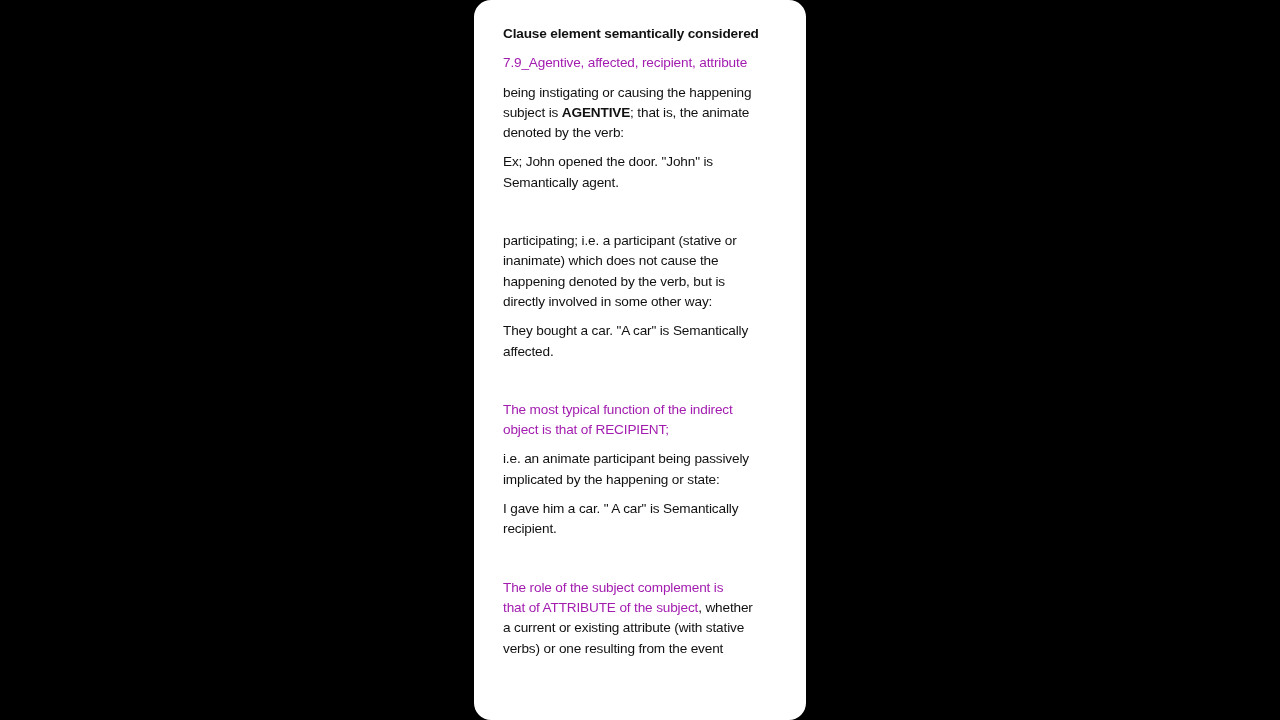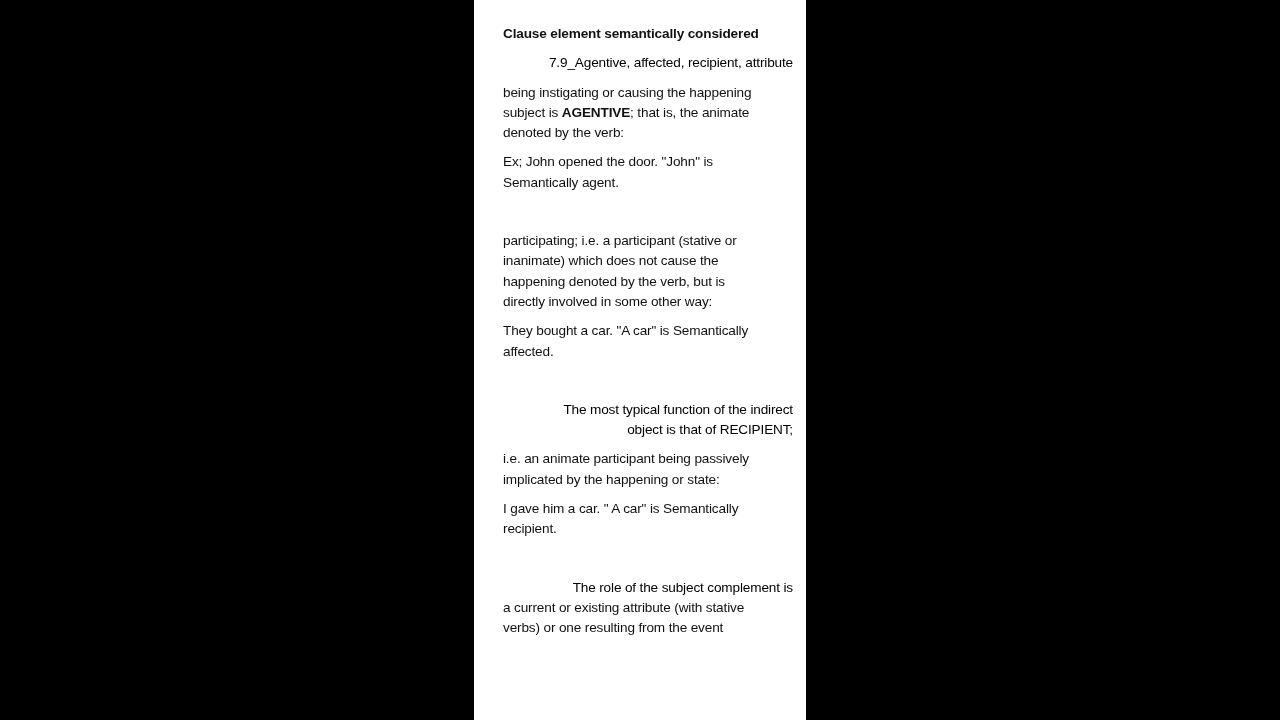--- a/index.html
+++ b/index.html
@@ -2,29 +2,29 @@
 <html><head>
   <meta charset="utf-8">
   <style>
     html, body { margin: 0; padding: 0; }
     body {
       width: 1280px; height: 720px; background: #000000; overflow: hidden; position: relative;
       font-family: "Liberation Sans", sans-serif;
     }
     .page {
       position: absolute; left: 474px; top: 0; width: 332px; height: 720px;
-      background: #ffffff; overflow: hidden;
+      background: #ffffff; overflow: hidden; border-radius: 17px;
     }
     .content {
       position: absolute; left: 29px; top: 24px; width: 290px;
       font-size: 13.6px; line-height: 20.3px; color: #111111;
       letter-spacing: -0.15px;
     }
     .line { display: block; white-space: nowrap; }
-    .red { color: #000000; text-align: right; }
+    .red { color: #a21caf; }
     .bold { font-weight: bold; }
     .gap-s { height: 9px; }
     .gap-l { height: 38px; }
   </style>
 </head>
 <body>
 
 <div class="page">
   <div class="content">
 
@@ -72,18 +72,19 @@
     <div class="gap-s"></div>
     <div>
       <span class="line">I gave him a car. " A car" is Semantically</span>
       <span class="line">recipient.</span>
     </div>
 
     <div class="gap-l"></div>
 
     <div>
       <span class="line red">The role of the subject complement is</span>
+      <span class="line"><span class="red">that of ATTRIBUTE of the subject</span><span>, whether</span></span>
       <span class="line">a current or existing attribute (with stative</span>
       <span class="line">verbs) or one resulting from the event</span>
     </div>
 
   </div>
 </div>
 
 </body></html>

